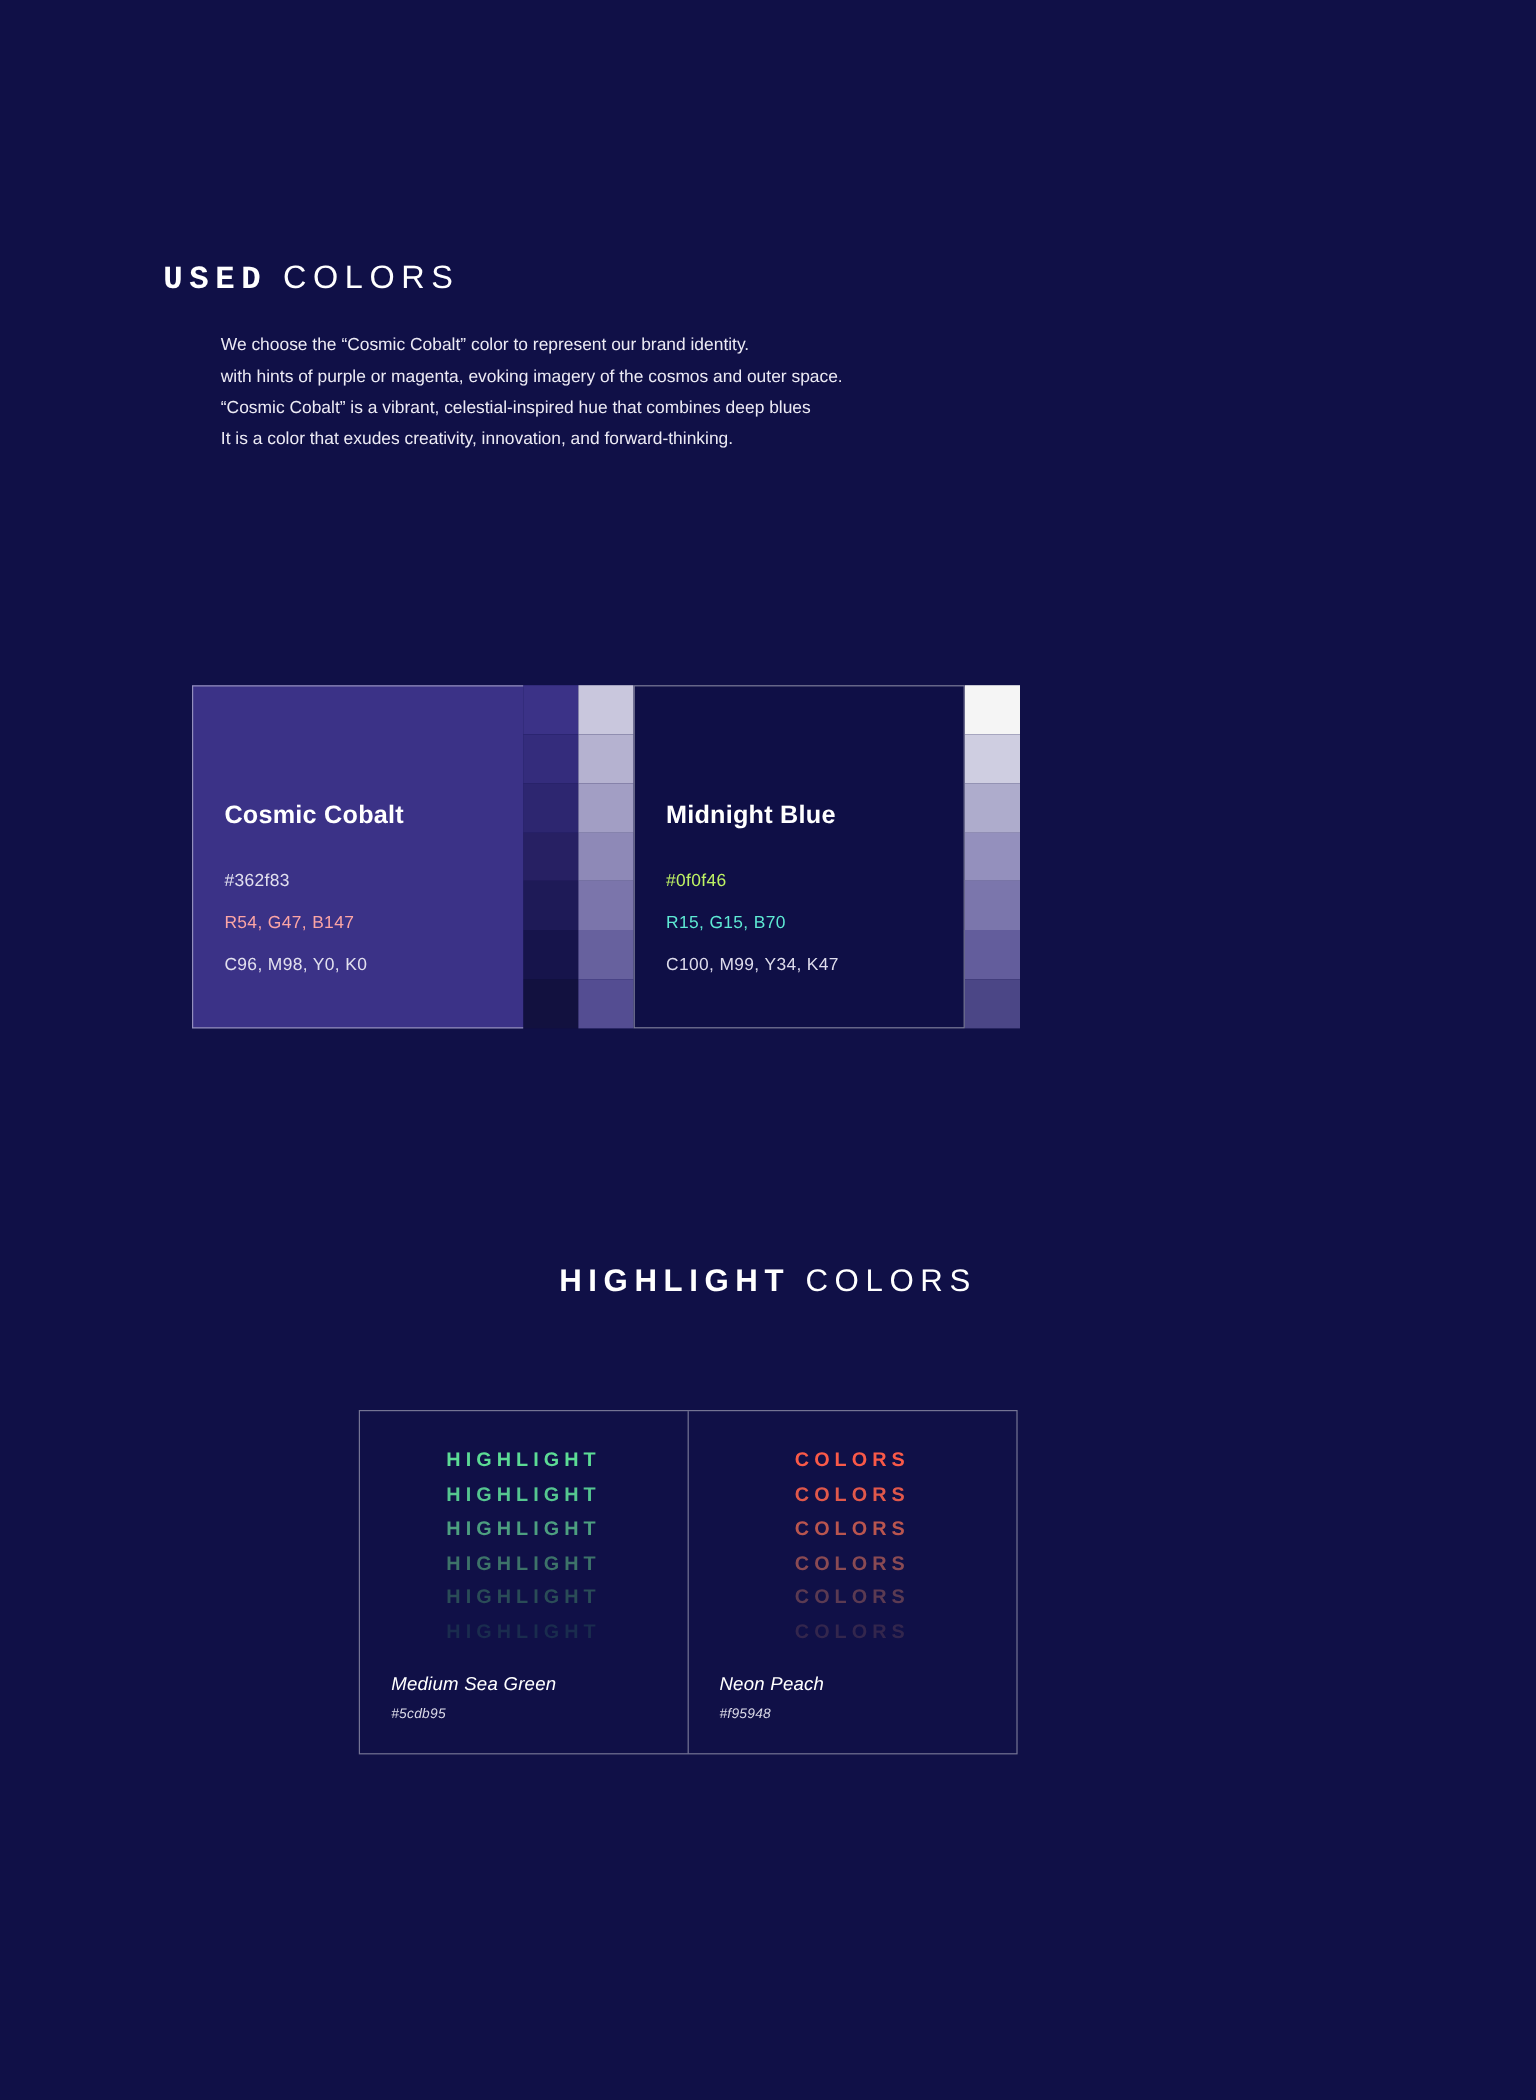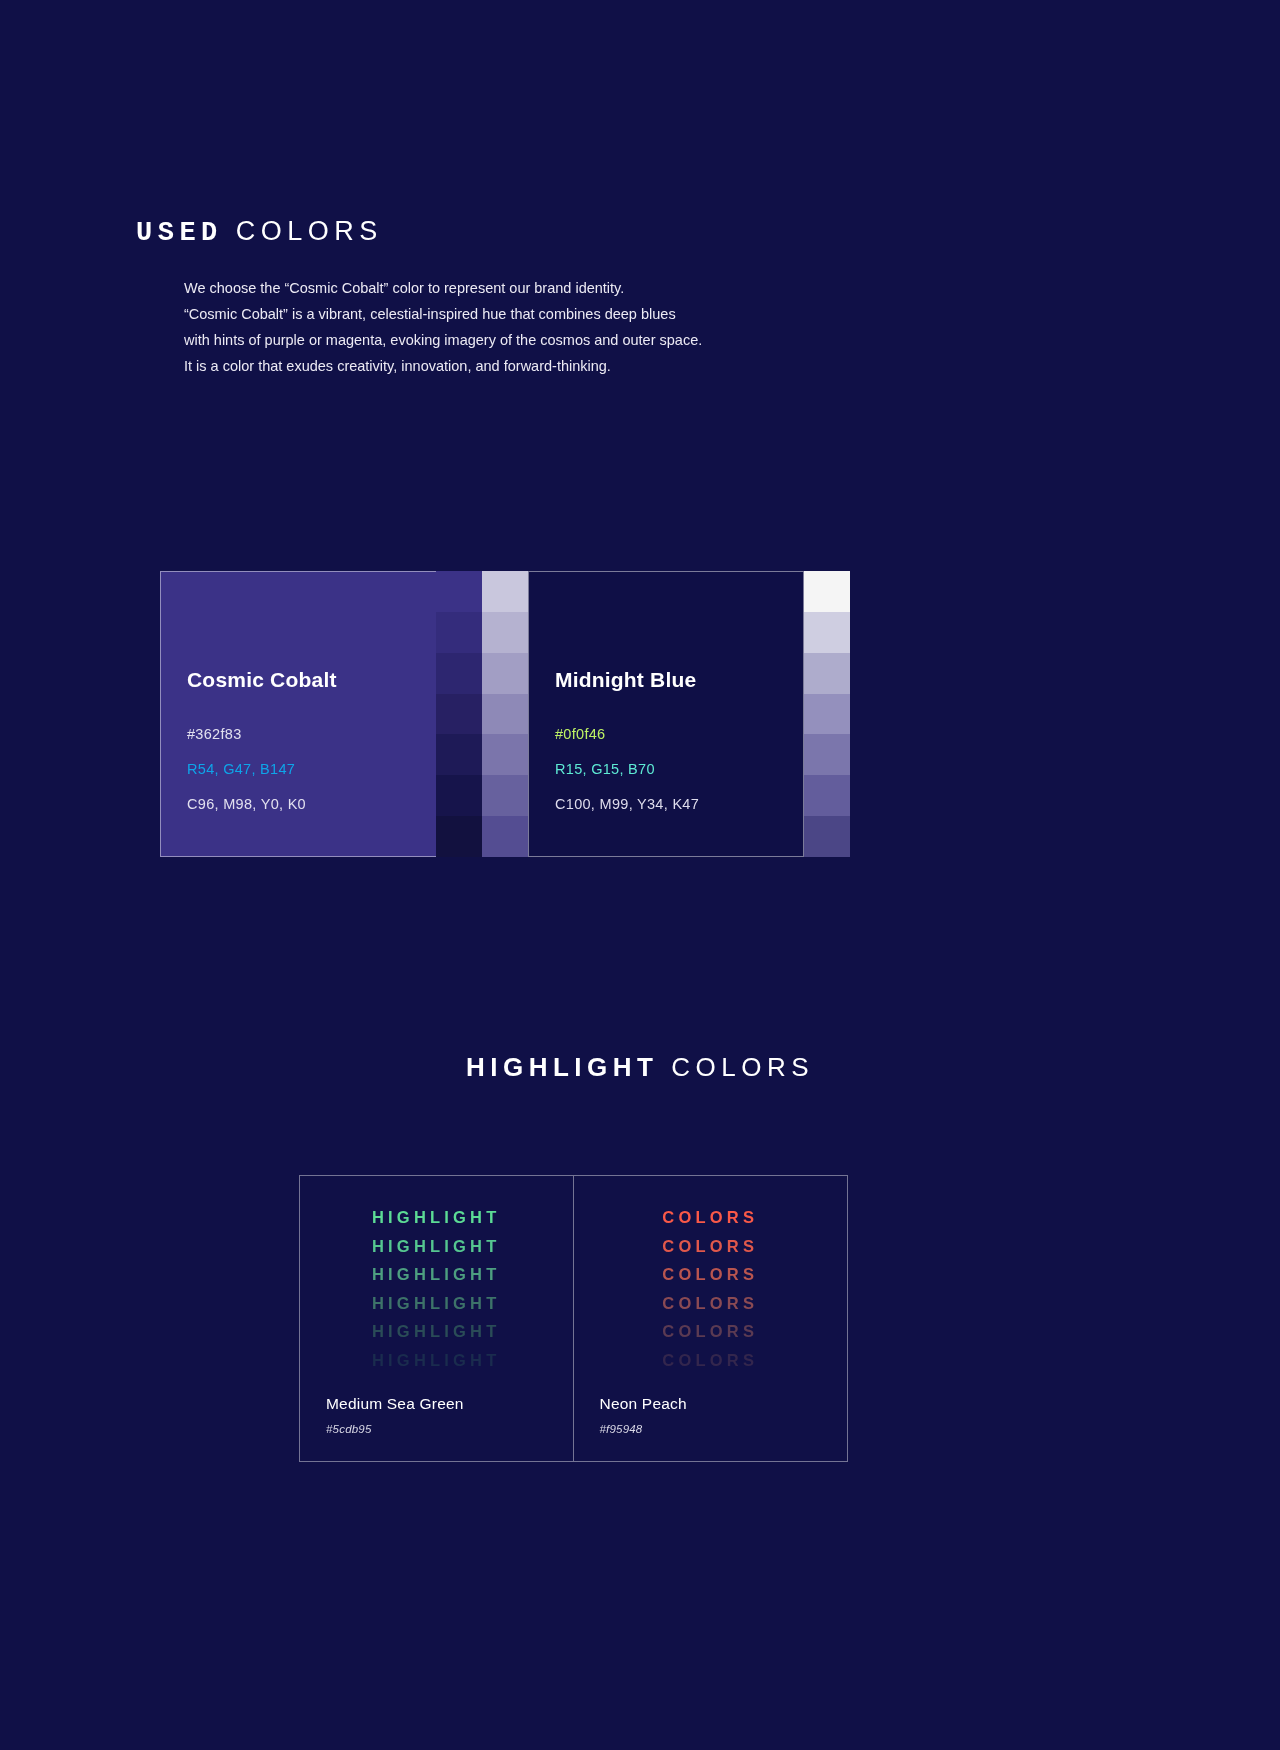--- a/index.html
+++ b/index.html
@@ -124,20 +124,21 @@
     font-weight: 700;
     letter-spacing: 4.2px;
     line-height: 28.6px;
     white-space: nowrap;
   }
   .hl-name {
     position: absolute;
     left: 26px;
     bottom: 48px;
     font-size: 15.5px;
+    font-style: italic;
     font-weight: 300;
     color: #ffffff;
     letter-spacing: 0.2px;
   }
   .hl-hex {
     position: absolute;
     left: 26px;
     bottom: 26px;
     font-size: 11.5px;
     font-style: italic;
@@ -151,32 +152,32 @@
 
 <div class="page">
 
   <div class="used-head">
     <span class="strong">USED</span><span> </span><span class="light">COLORS</span>
   </div>
 
   <div class="intro">
     <span class="line">We choose the “Cosmic Cobalt” color to represent our brand identity.</span>
     <span class="para2">
+      <span class="line">with hints of purple or magenta, evoking imagery of the cosmos and outer space.</span>
       <span class="line">“Cosmic Cobalt” is a vibrant, celestial-inspired hue that combines deep blues</span>
-      <span class="line">with hints of purple or magenta, evoking imagery of the cosmos and outer space.</span>
       <span class="line">It is a color that exudes creativity, innovation, and forward-thinking.</span>
     </span>
   </div>
 
   <div class="board">
 
     <div class="swatch main nb" id="sw0" style="background: rgb(59, 50, 135); color: rgb(255, 255, 255);">
       <div class="sw-title" style="color: rgb(255, 255, 255);">Cosmic Cobalt</div>
       <div class="sw-line" style="color: rgb(226, 224, 239);">#362f83</div>
-      <div class="sw-line" style="color: #0ea5e9;">R54, G47, B147</div>
+      <div class="sw-line" style="color: #fca5a5;">R54, G47, B147</div>
       <div class="sw-line" style="color: rgb(226, 224, 239);">C96, M98, Y0, K0</div>
     </div>
     <div class="ladder" id="ld0">
         <span style="background: rgb(59, 50, 135);"></span>
         <span style="background: rgb(52, 44, 124);"></span>
         <span style="background: rgb(45, 38, 112);"></span>
         <span style="background: rgb(39, 32, 99);"></span>
         <span style="background: rgb(30, 26, 87);"></span>
         <span style="background: rgb(22, 20, 75);"></span>
         <span style="background: rgb(18, 17, 63);"></span>

